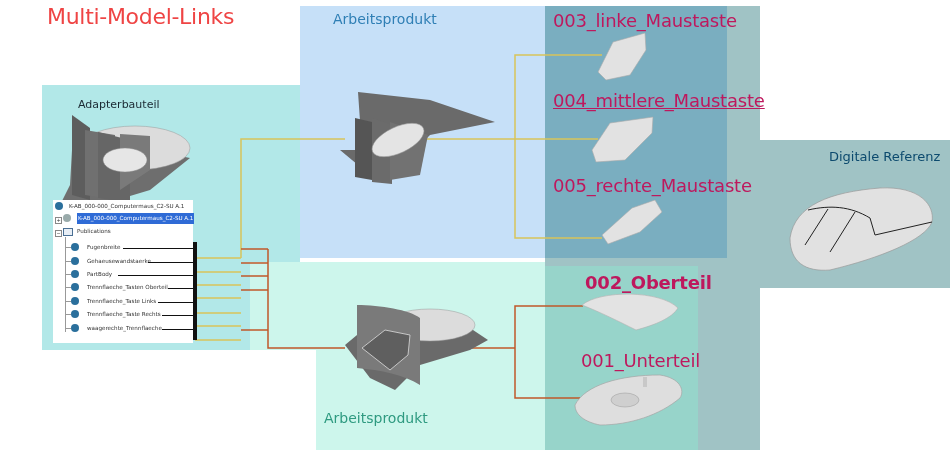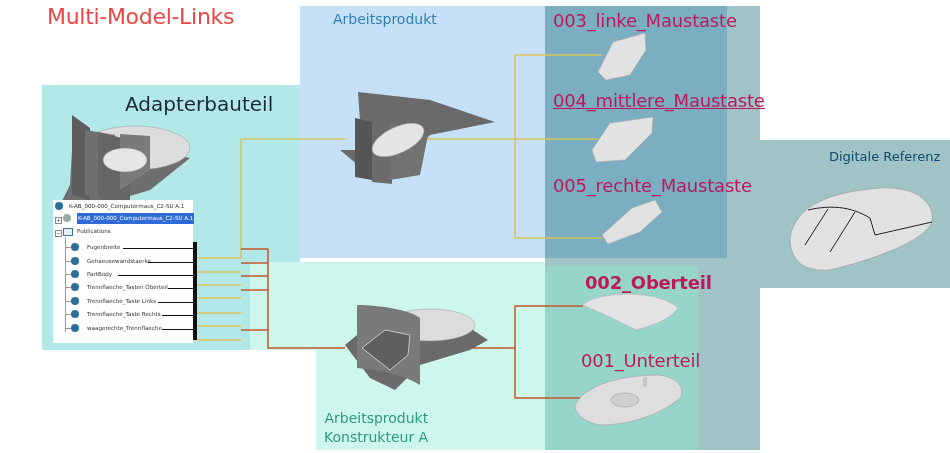--- a/index.html
+++ b/index.html
@@ -36,23 +36,22 @@
 
 <div class="region" style="left:250px; top:262px; width:295px; height:88px; background:#cdf6ec;"></div>
 <div class="region" style="left:316px; top:350px; width:229px; height:100px; background:#cdf6ec;"></div>
 <div class="region" style="left:545px; top:266px; width:153px; height:184px; background:#97d4ca;"></div>
 
 <div class="region-label" style="left:333px; top:10px; color:#2f7fb5;">
   <div>Arbeitsprodukt</div>
 </div>
 <div class="region-label" style="left:324px; top:409px; color:#2e9a80;">
   <div>Arbeitsprodukt</div>
-  <div>Konstrukteur A</div>
 </div>
-<div class="region-label" style="left:78px; top:95px; color:#1b2a33; font-size:20px;margin-left:47px;">Adapterbauteil</div>
+<div class="region-label" style="left:78px; top:95px; color:#1b2a33; font-size:11px;">Adapterbauteil</div>
 <div class="region-label" style="left:829px; top:147px; color:#0c4a6e; font-size:13px;">Digitale Referenz</div>
 
 <div class="label" style="left:553px; top:10px;">003_linke_Maustaste</div>
 <div class="label" style="left:553px; top:90px;text-decoration:underline;">004_mittlere_Maustaste</div>
 <div class="label" style="left:553px; top:175px;">005_rechte_Maustaste</div>
 <div class="label" style="left:585px; top:272px;font-weight:bold;">002_Oberteil</div>
 <div class="label" style="left:581px; top:350px;">001_Unterteil</div>
 
 <svg class="overlay" width="950" height="453">
 

